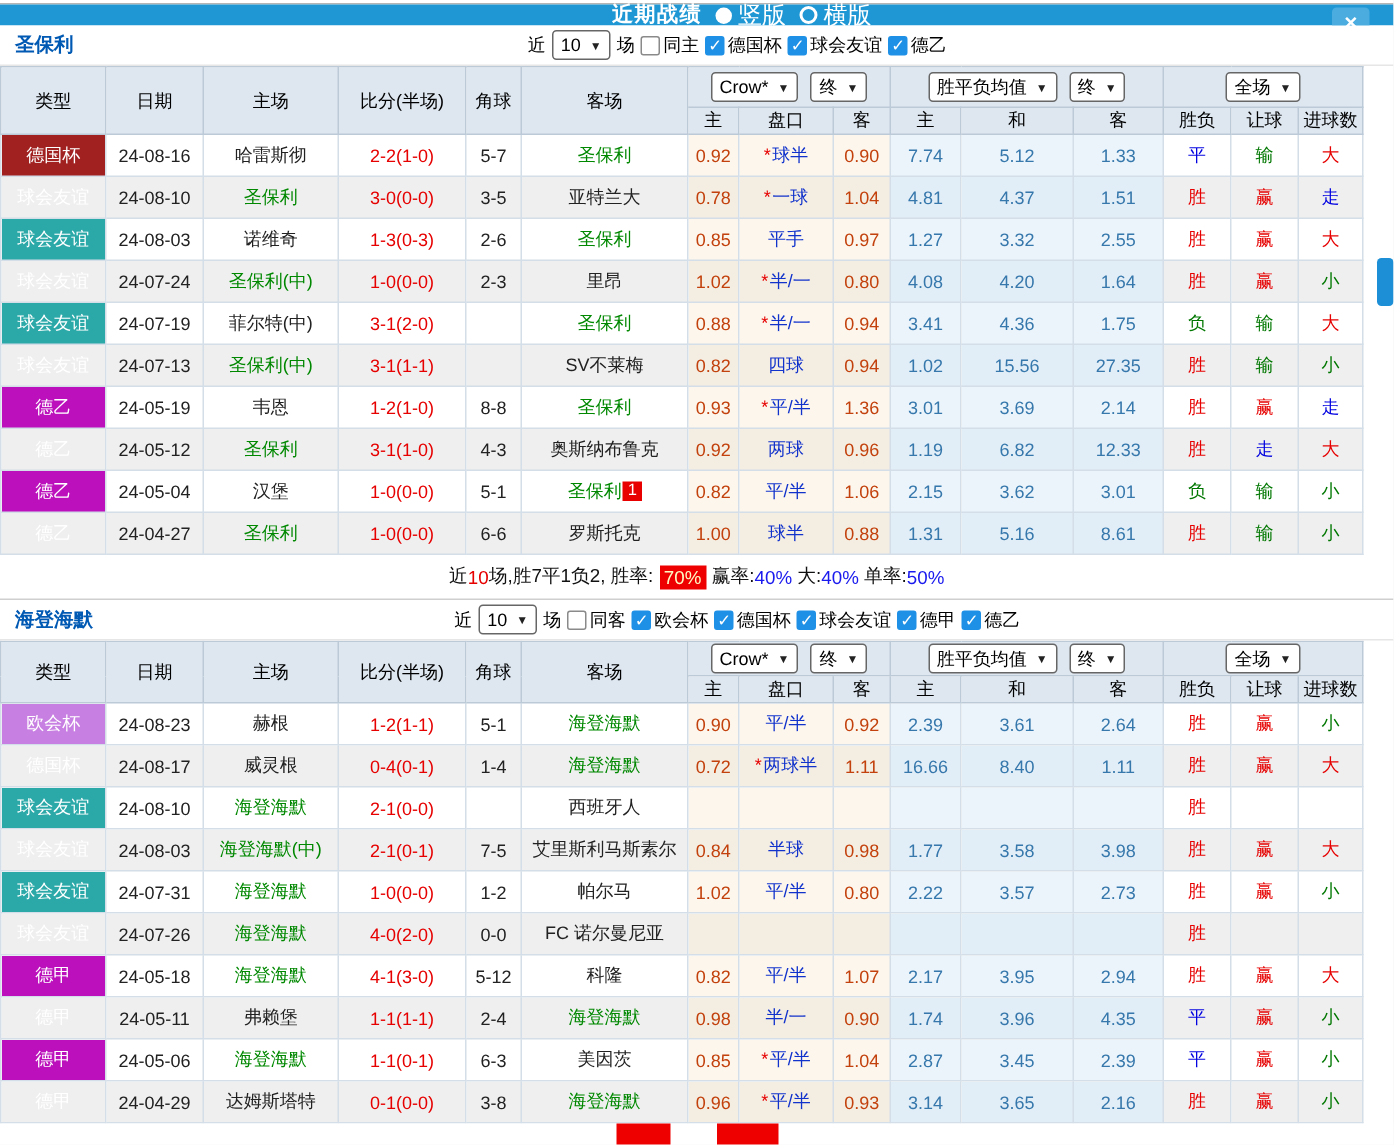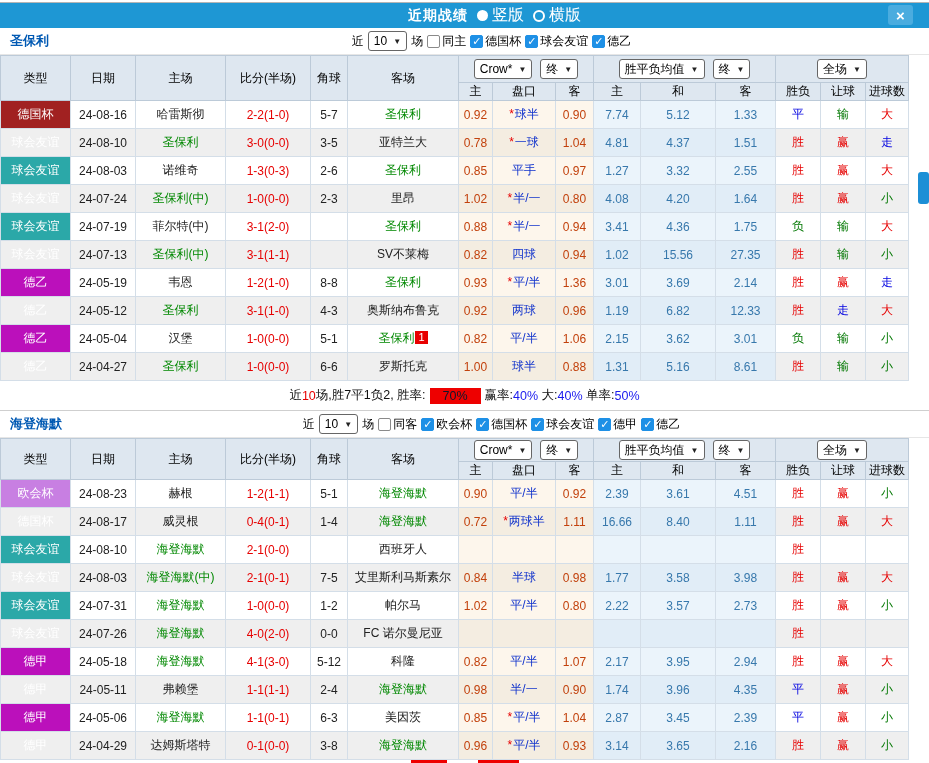--- a/index.html
+++ b/index.html
@@ -1,21 +1,21 @@
 <!DOCTYPE html>
 <html><head>
 <meta charset="utf-8">
 <style>
   html,body{margin:0;padding:0;}
   body{font-family:"Liberation Sans","DejaVu Sans",sans-serif;background:#e8e8e8;}
   .window{position:relative;width:929px;height:763px;background:#fff;overflow:hidden;margin:0 auto;}
   .topstrip{height:2px;background:#fff;border-bottom:1px solid #b5b5b5;}
 
   
-  .titlebar{height:25px;background:#1E97D4;display:flex;align-items:center;justify-content:center;gap:9px;position:relative;color:#fff;}
+  .titlebar{height:14px;background:#1E97D4;display:flex;align-items:center;justify-content:center;gap:9px;position:relative;color:#fff;}
   .titlebar .center-group{display:flex;align-items:center;gap:9px;padding-left:60px;}
   .dlg-title{font-weight:bold;font-size:14px;letter-spacing:1px;}
   .radio-opt{display:inline-flex;align-items:center;gap:4px;font-size:16px;cursor:pointer;}
   .rdo{display:inline-block;border-radius:50%;}
   .rdo.sel-on{width:11px;height:11px;background:#fff;}
   .rdo.sel-off{width:8px;height:8px;border:2px solid #fff;background:transparent;}
   .close-btn{position:absolute;right:16px;top:2px;width:25px;height:20px;background:#4AACDF;border-radius:3px;color:#fff;
     font-size:15px;font-weight:bold;display:flex;align-items:center;justify-content:center;cursor:pointer;}
 
   
@@ -54,21 +54,21 @@
   .star{color:#E60000;margin-right:1px;}
   .c-red{color:#E60000;}
   .c-blue{color:#0000E0;}
   .c-green{color:#007700;}
   .card1{display:inline-block;background:#E80000;color:#fff;font-size:11px;line-height:13px;padding:0 3px;margin-left:1px;vertical-align:1px;}
   .hdr-sels{display:flex;align-items:center;justify-content:center;gap:8px;}
 
   
   .summary{height:29px;border-bottom:1px solid #CFCFCF;display:flex;align-items:center;justify-content:center;
     font-size:12.5px;background:#fff;color:#111;}
-  .summary .badge{background:#EE0000;color:#0f172a;padding:1px 13px;margin:7px 4px;}
+  .summary .badge{background:#EE0000;color:#fef9c3;padding:1px 3px;margin:7px 4px;}
   .t-red{color:#E60000;}
   .t-blue{color:#1A1AEE;}
   .summary.partial{border-bottom:none;align-items:flex-start;gap:31px;padding-top:0;}
   .cutbadge{background:#EE0000;height:18px;display:inline-block;}
   .cutbadge.b1{width:36px;}
   .cutbadge.b2{width:41px;}
 
   .scroll-thumb{position:absolute;right:0;top:172px;width:11px;height:32px;background:#1C8FD6;border-radius:3px;cursor:pointer;}
 </style>
 </head>
@@ -460,21 +460,21 @@
             <td>24-08-23</td>
             <td>赫根</td>
             <td class="score">1-2(1-1)</td>
             <td>5-1</td>
             <td class="focus"><span>海登海默</span></td>
             <td class="odds">0.90</td>
             <td class="odds hcap"><span>平/半</span></td>
             <td class="odds">0.92</td>
             <td class="mean">2.39</td>
             <td class="mean">3.61</td>
-            <td class="mean">4.51</td>
+            <td class="mean">2.64</td>
             <td class="res c-red">胜</td>
             <td class="res c-red">赢</td>
             <td class="res c-green">小</td>
           </tr>
           <tr class="alt">
             <td class="lg lg-cup">德国杯</td>
             <td>24-08-17</td>
             <td>威灵根</td>
             <td class="score">0-4(0-1)</td>
             <td>1-4</td>

